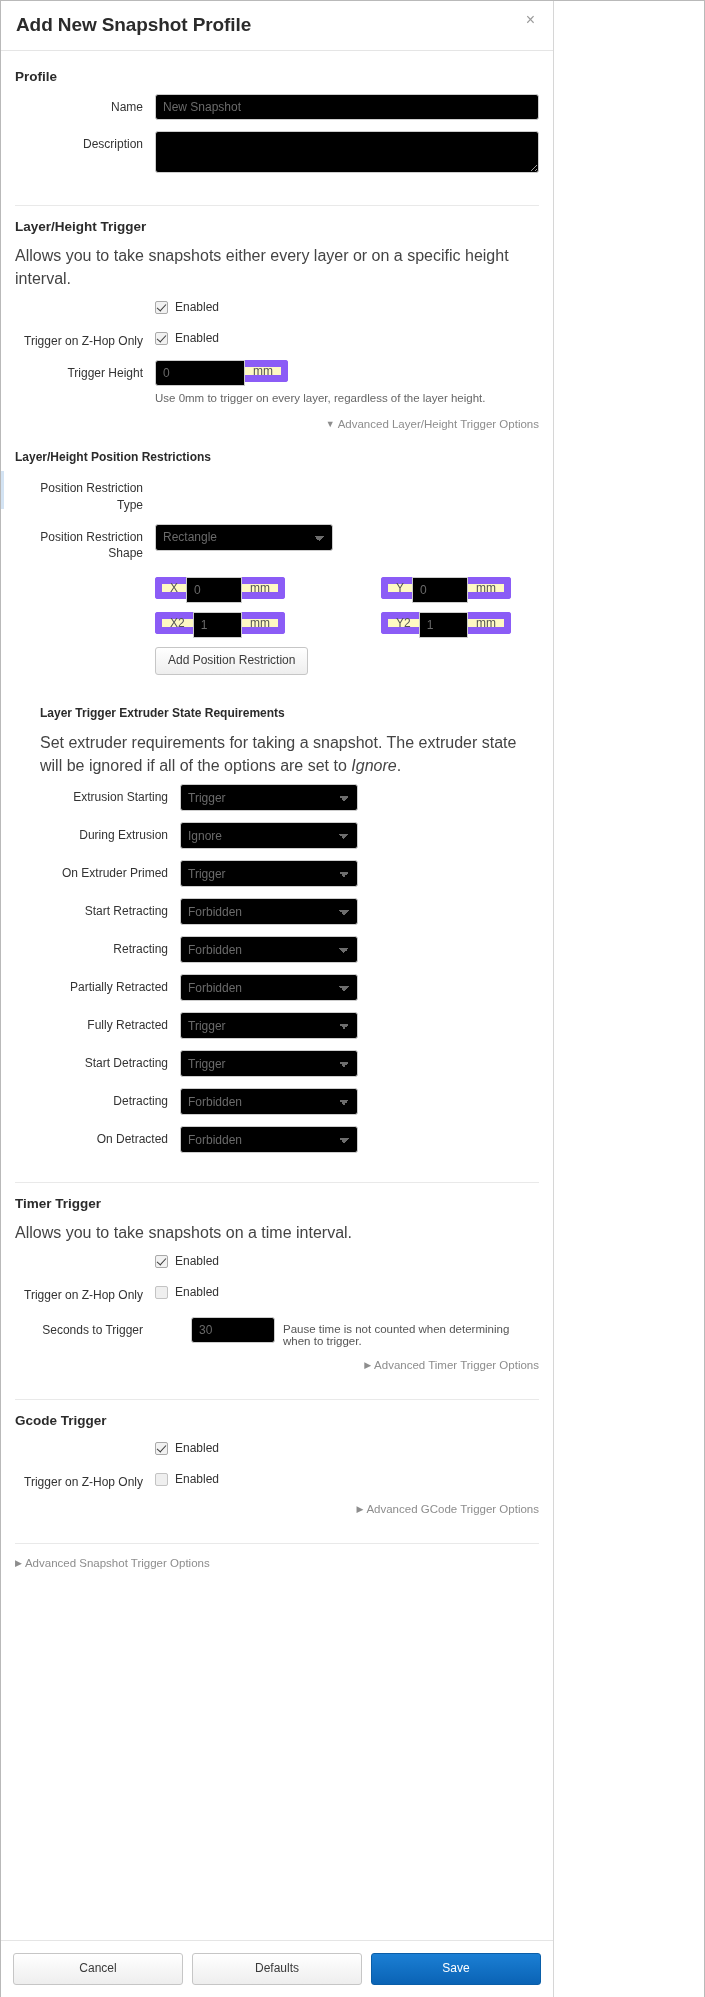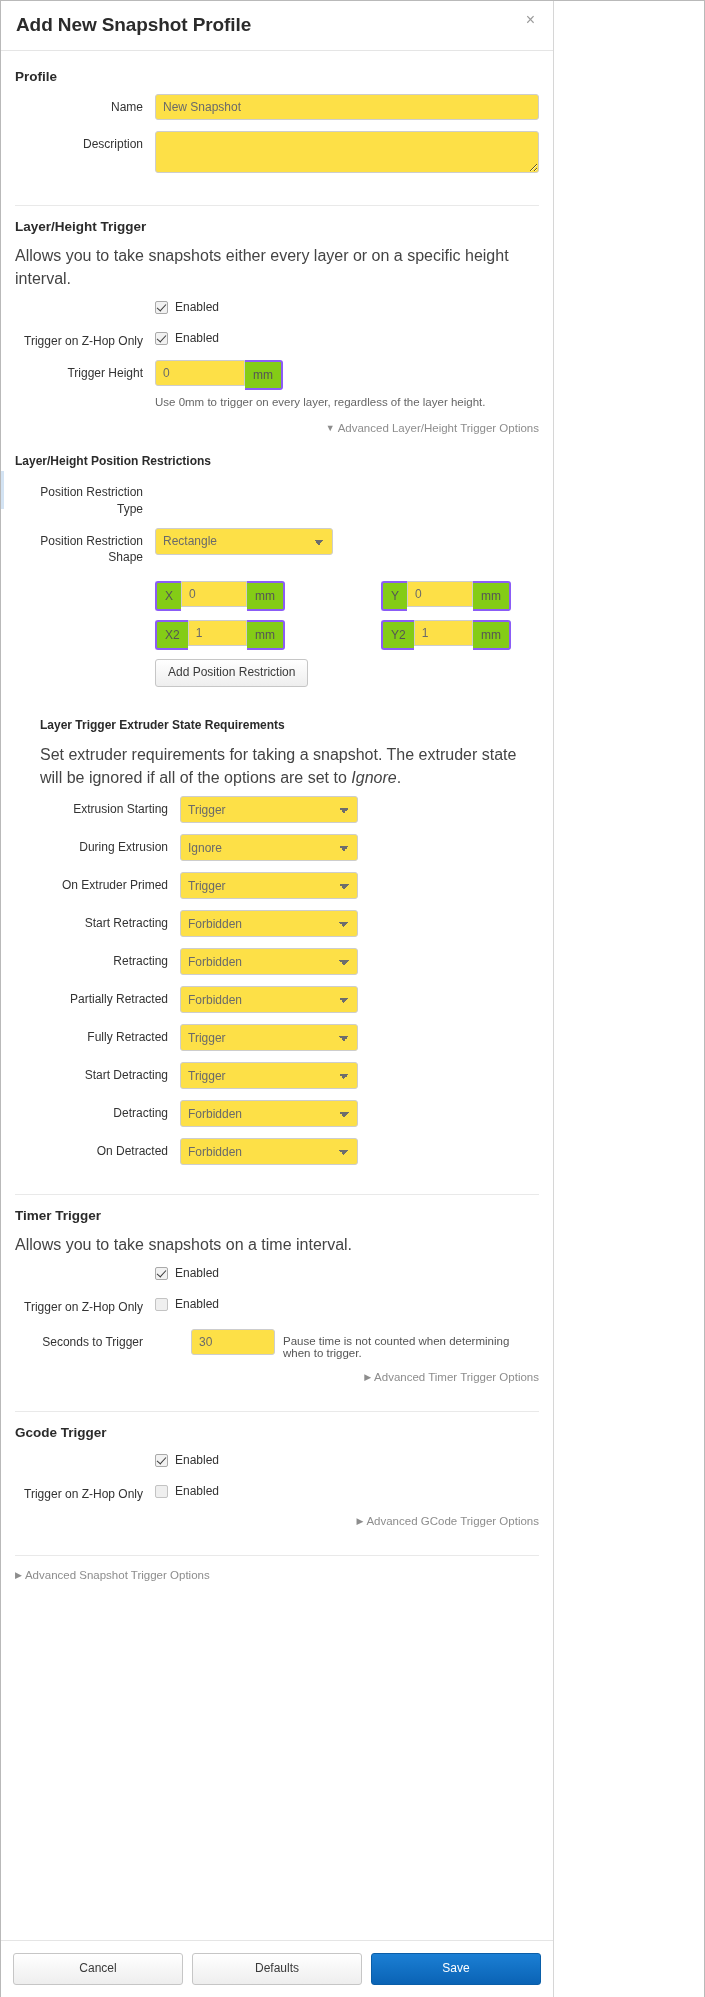--- a/index.html
+++ b/index.html
@@ -112,21 +112,21 @@
   }
   .ctl-field {
     flex: 1 1 auto;
     min-width: 0;
   }
 
   input.txt, textarea.txt, select.sel {
     font-family: "Liberation Sans", sans-serif;
     font-size: 12px;
     color: #6a6a6a;
-    background: #fde047;
+    background: #000000;
     border: 1px solid #cdcdcd;
     border-radius: 3px;
     box-sizing: border-box;
     padding: 4px 7px;
     height: 26px;
     outline: none;
   }
   input.txt::placeholder { color: #9c9c9c; }
   input.full { width: 100%; }
   textarea.txt {
@@ -154,27 +154,27 @@
   
   .input-group {
     display: inline-flex;
     align-items: stretch;
     vertical-align: middle;
   }
   .input-group .addon {
     display: flex;
     align-items: center;
     justify-content: center;
-    background: #84cc16;
-    border: 2px solid #8b5cf6;
+    background: #fef9c3;
+    border: 7px solid #8b5cf6;
     font-size: 12px;
     color: #555555;
     padding: 0 8px;
     box-sizing: border-box;
-    height: 30px;
+    height: 22px;
   }
   .input-group .addon.left {
     border-right: 0;
     border-radius: 3px 0 0 3px;
     min-width: 22px;
   }
   .input-group .addon.right {
     border-left: 0;
     border-radius: 0 3px 3px 0;
     min-width: 26px;

